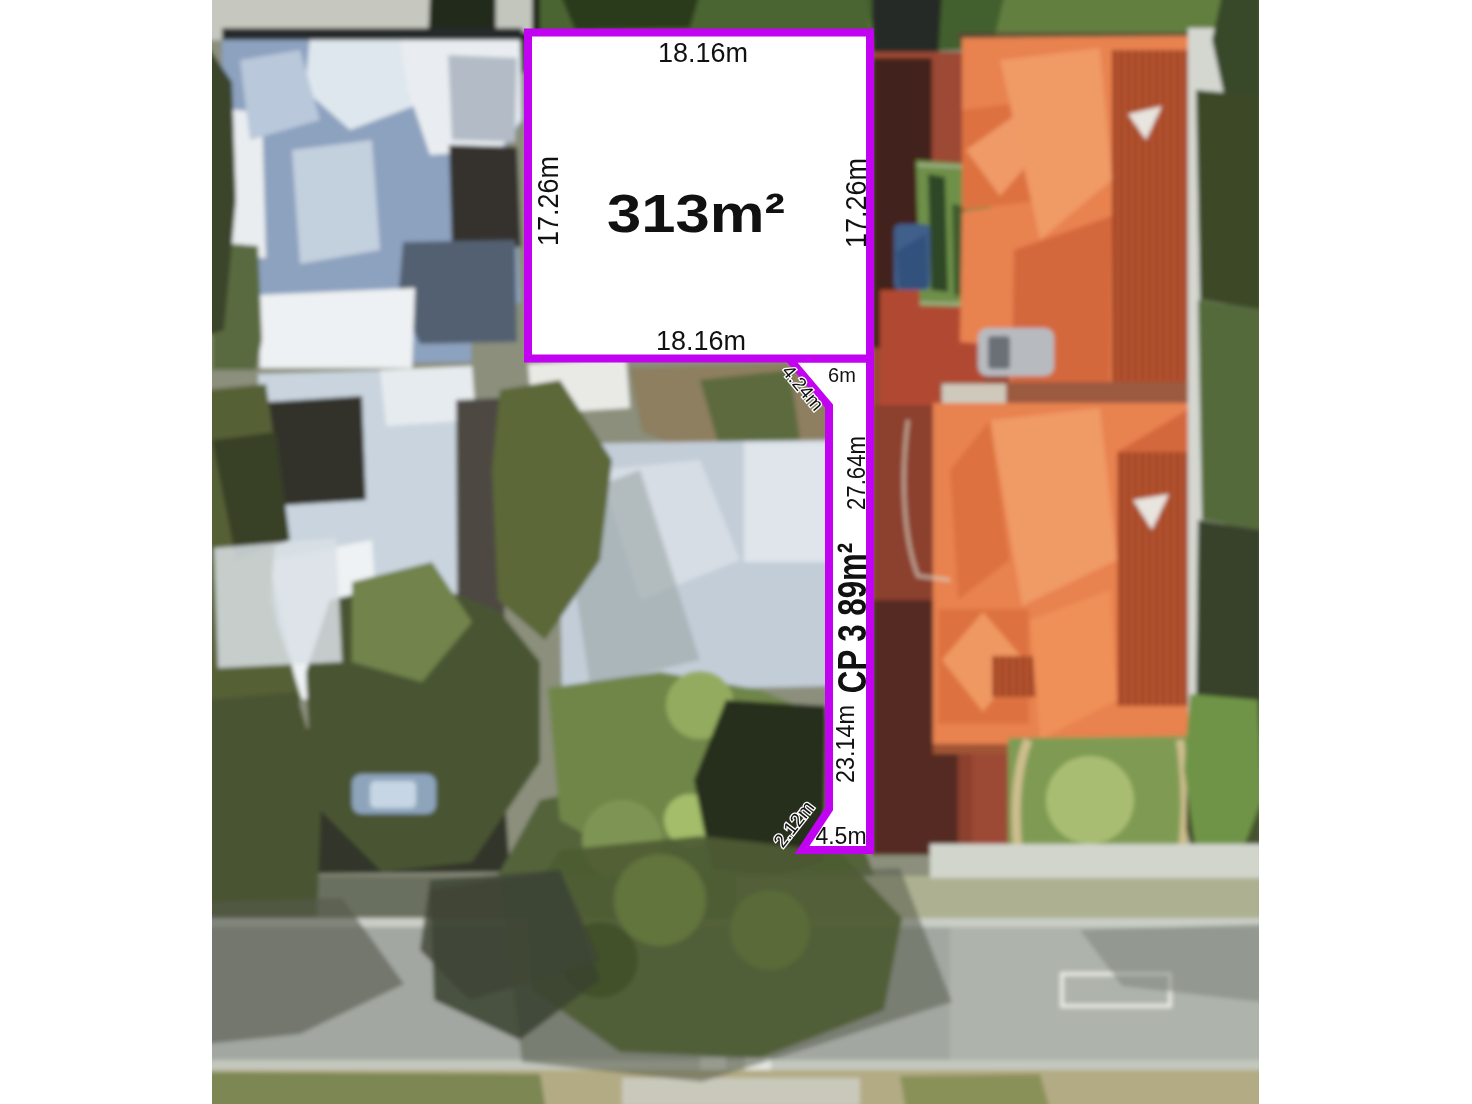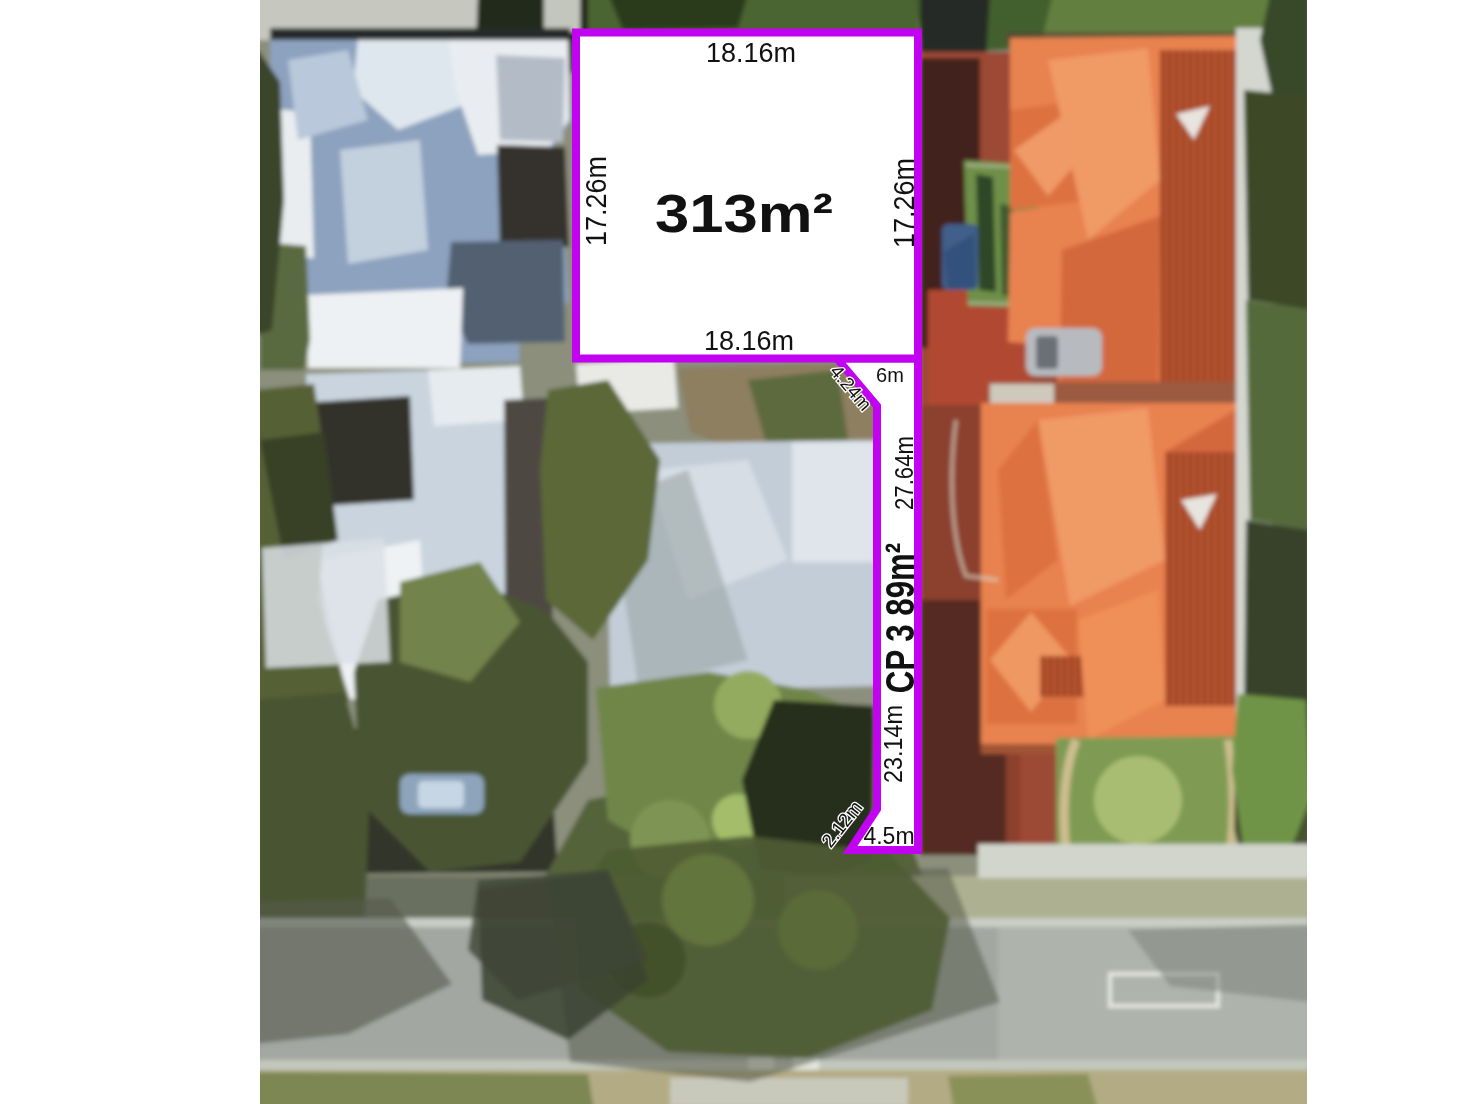--- a/index.html
+++ b/index.html
@@ -1,17 +1,17 @@
 <!DOCTYPE html>
 <html><head>
 <meta charset="utf-8">
 <style>
   html,body{margin:0;padding:0;background:#ffffff;}
   .page{position:relative;width:1272px;height:1104px;background:#ffffff;overflow:hidden;
-        font-family:"Liberation Sans", sans-serif;margin-left:48px;}
+        font-family:"Liberation Sans", sans-serif;}
   svg{display:block;}
 </style>
 </head>
 <body>
 <div class="page">
 <svg width="1472" height="1104" viewBox="0 0 1472 1104" xmlns="http://www.w3.org/2000/svg">
 <defs>
   <clipPath id="photoclip">
           <rect x="212" y="0" width="1047" height="1104"></rect>
         </clipPath>

